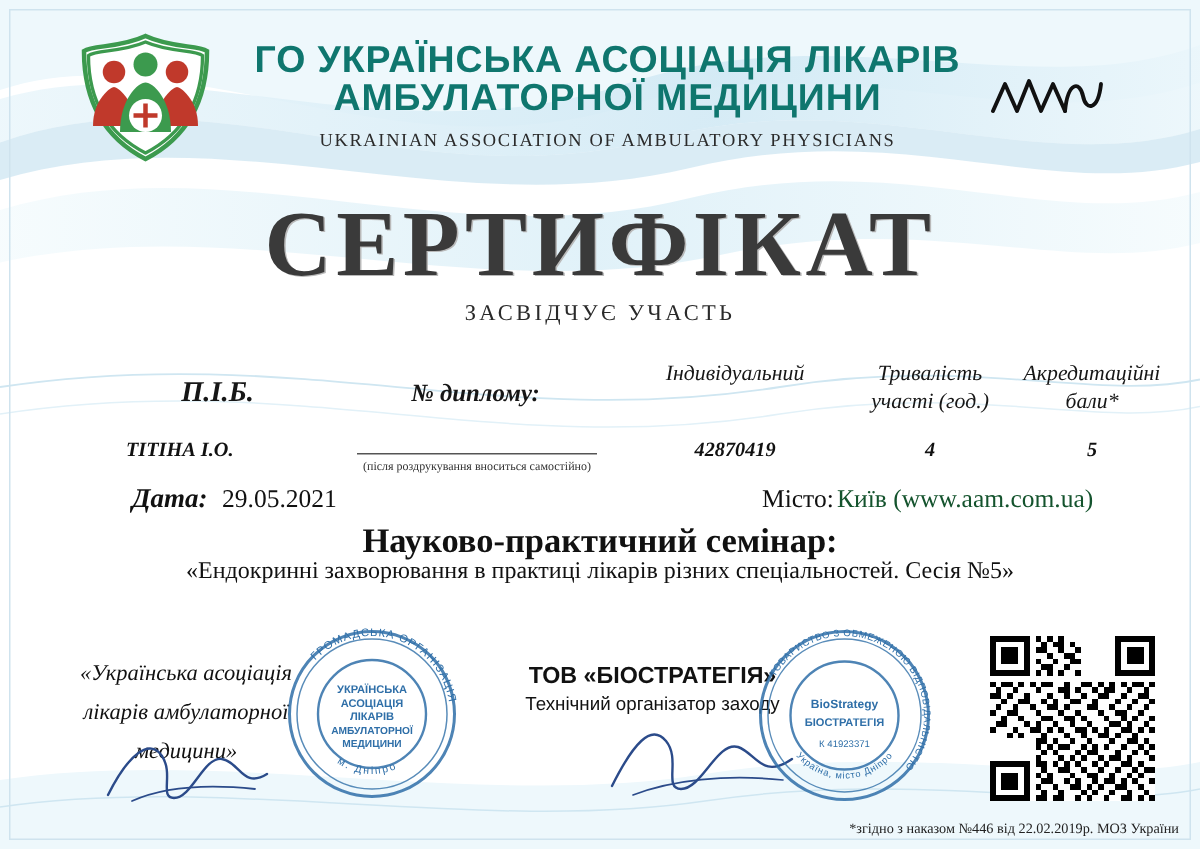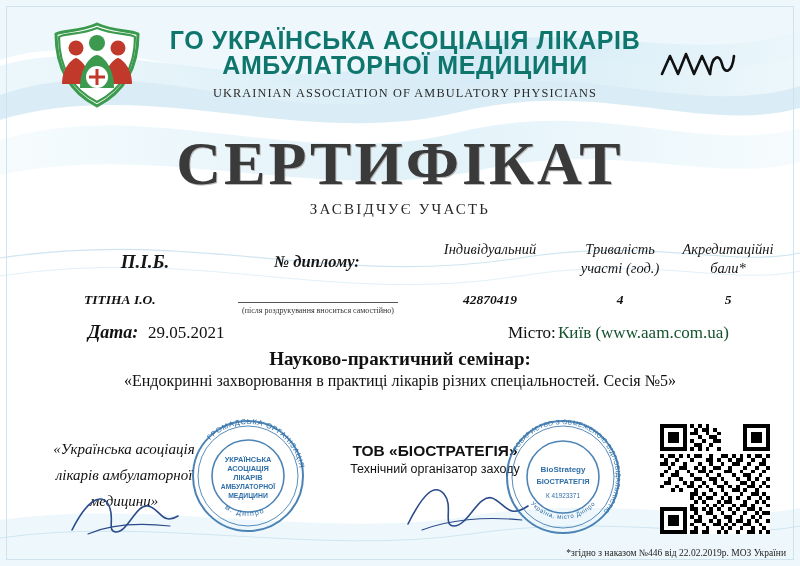--- a/index.html
+++ b/index.html
@@ -208,21 +208,21 @@
 
   
   .event-type {
     position: absolute;
     top: 348px;
     left: 0;
     width: 800px;
     text-align: center;
     font-family: "Liberation Serif", serif;
     font-weight: bold;
-    font-size: 19px;
+    font-size: 23px;
     color: #111;
   }
   .event-title {
     position: absolute;
     top: 372px;
     left: 0;
     width: 800px;
     text-align: center;
     font-family: "Liberation Serif", serif;
     font-size: 16px;

